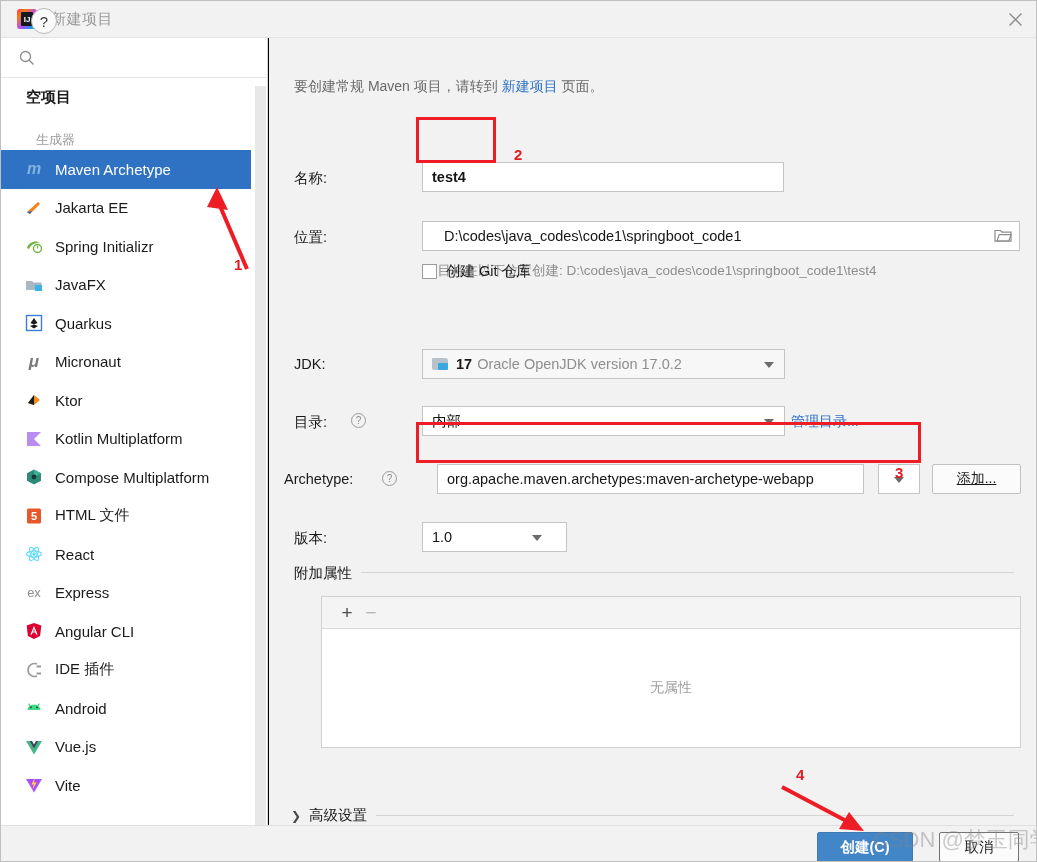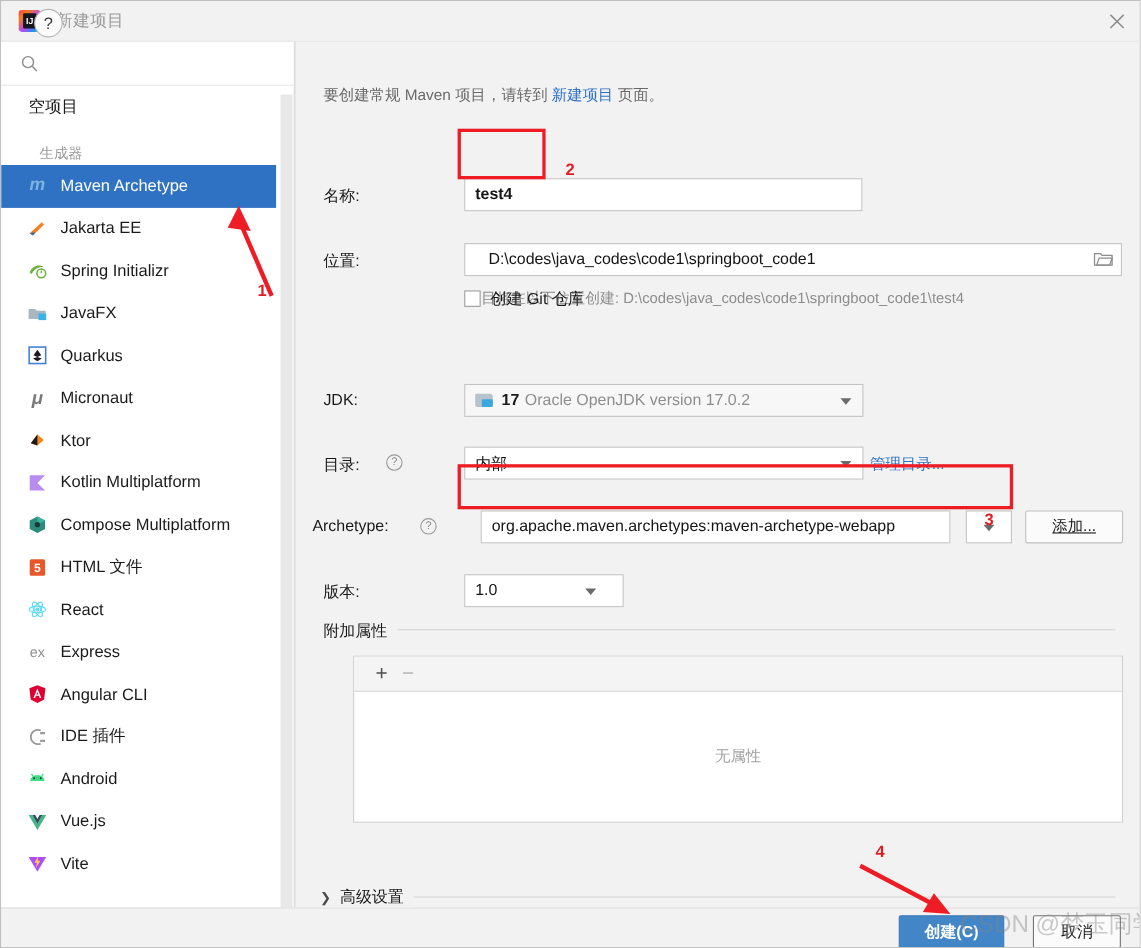--- a/index.html
+++ b/index.html
@@ -9,21 +9,21 @@
     overflow: hidden;
     background: #ffffff;
     font-family: "Liberation Sans", "DejaVu Sans", sans-serif;
     -webkit-font-smoothing: antialiased;
   }
 
   #dialog {
     position: relative;
     width: 1037px;
     height: 862px;
-    background: #e5e5e5;
+    background: #000000;
     border: 1px solid #c0c0c0;
     overflow: hidden;
   }
 
   
   #titlebar {
     position: absolute;
     left: 0; top: 0;
     width: 1037px; height: 37px;
     background: #f2f2f2;
@@ -105,21 +105,21 @@
     color: #333;
     font-family: "Liberation Sans", sans-serif;
   }
   .top-item {
     height: 38px;
     display: flex;
     align-items: center;
     padding-left: 25px;
     font-size: 15px;
     color: #1a1a1a;
-    font-weight: normal;
+    font-weight: bold;
     cursor: pointer;
   }
   .section-label {
     font-size: 13px;
     color: #9b9b9b;
     padding-left: 23px;
     height: 34px;
     display: flex;
     align-items: flex-end;
     padding-bottom: 1px;

